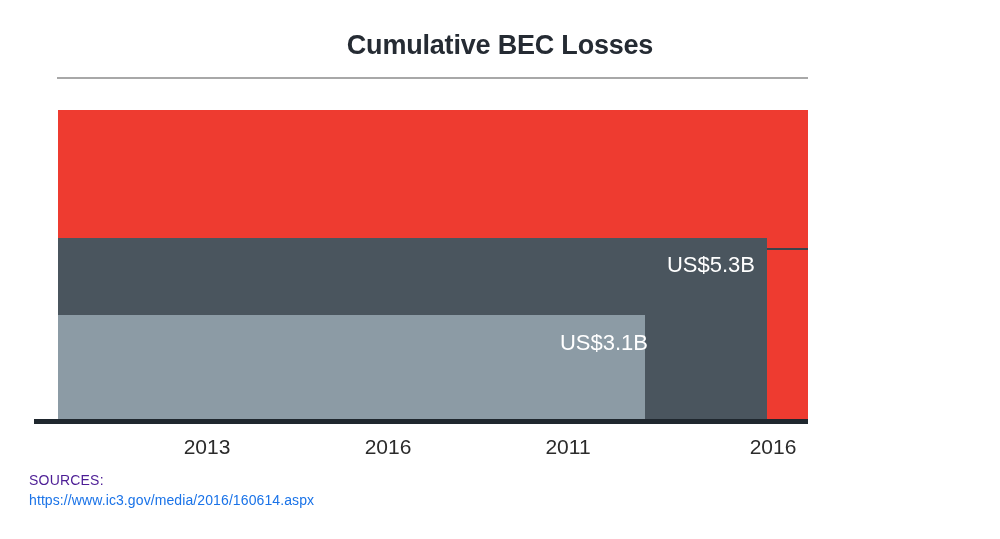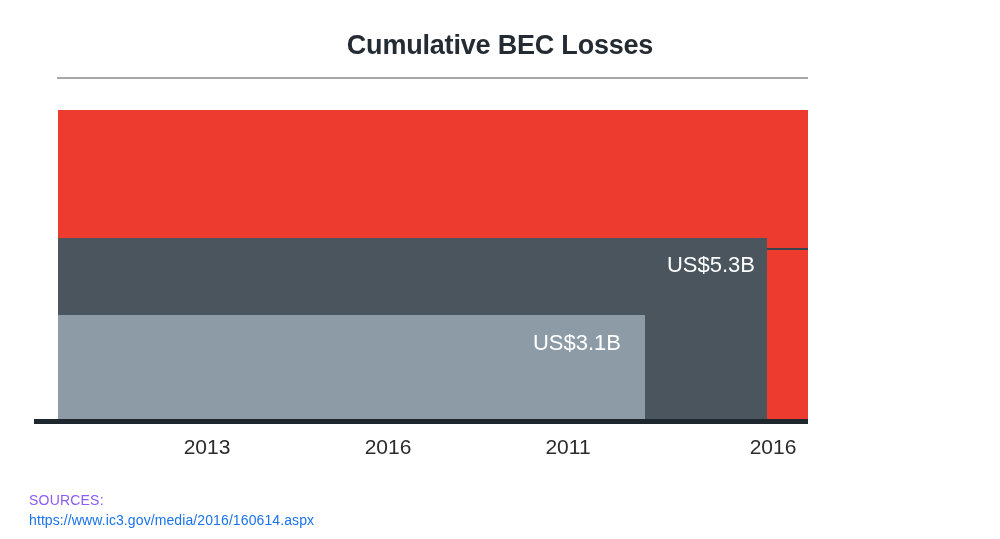--- a/index.html
+++ b/index.html
@@ -97,21 +97,21 @@
     font-weight: bold;
     letter-spacing: 0px;
   }
   .label-slate {
     right: 245px;
     top: 252px;
     font-size: 22px;
     font-weight: normal;
   }
   .label-gray {
-    right: 379px;
+    right: 352px;
     top: 330px;
     font-size: 22px;
     font-weight: normal;
   }
 
   
   .axis-line {
     position: absolute;
     left: 34px;
     top: 419px;
@@ -138,23 +138,22 @@
 
   
   .sources {
     position: absolute;
     left: 29px;
     top: 470px;
     line-height: 20px;
   }
   .sources-heading {
     font-size: 14px;
-    color: #8b5cf6;
+    color: #4c1d95;
     letter-spacing: 0.2px;
-    margin-top: 20px;
   }
   .source-link {
     display: block;
     font-size: 14px;
     color: #1a73e8;
     text-decoration: none;
     letter-spacing: 0.1px;
   }
 </style>
 </head>

